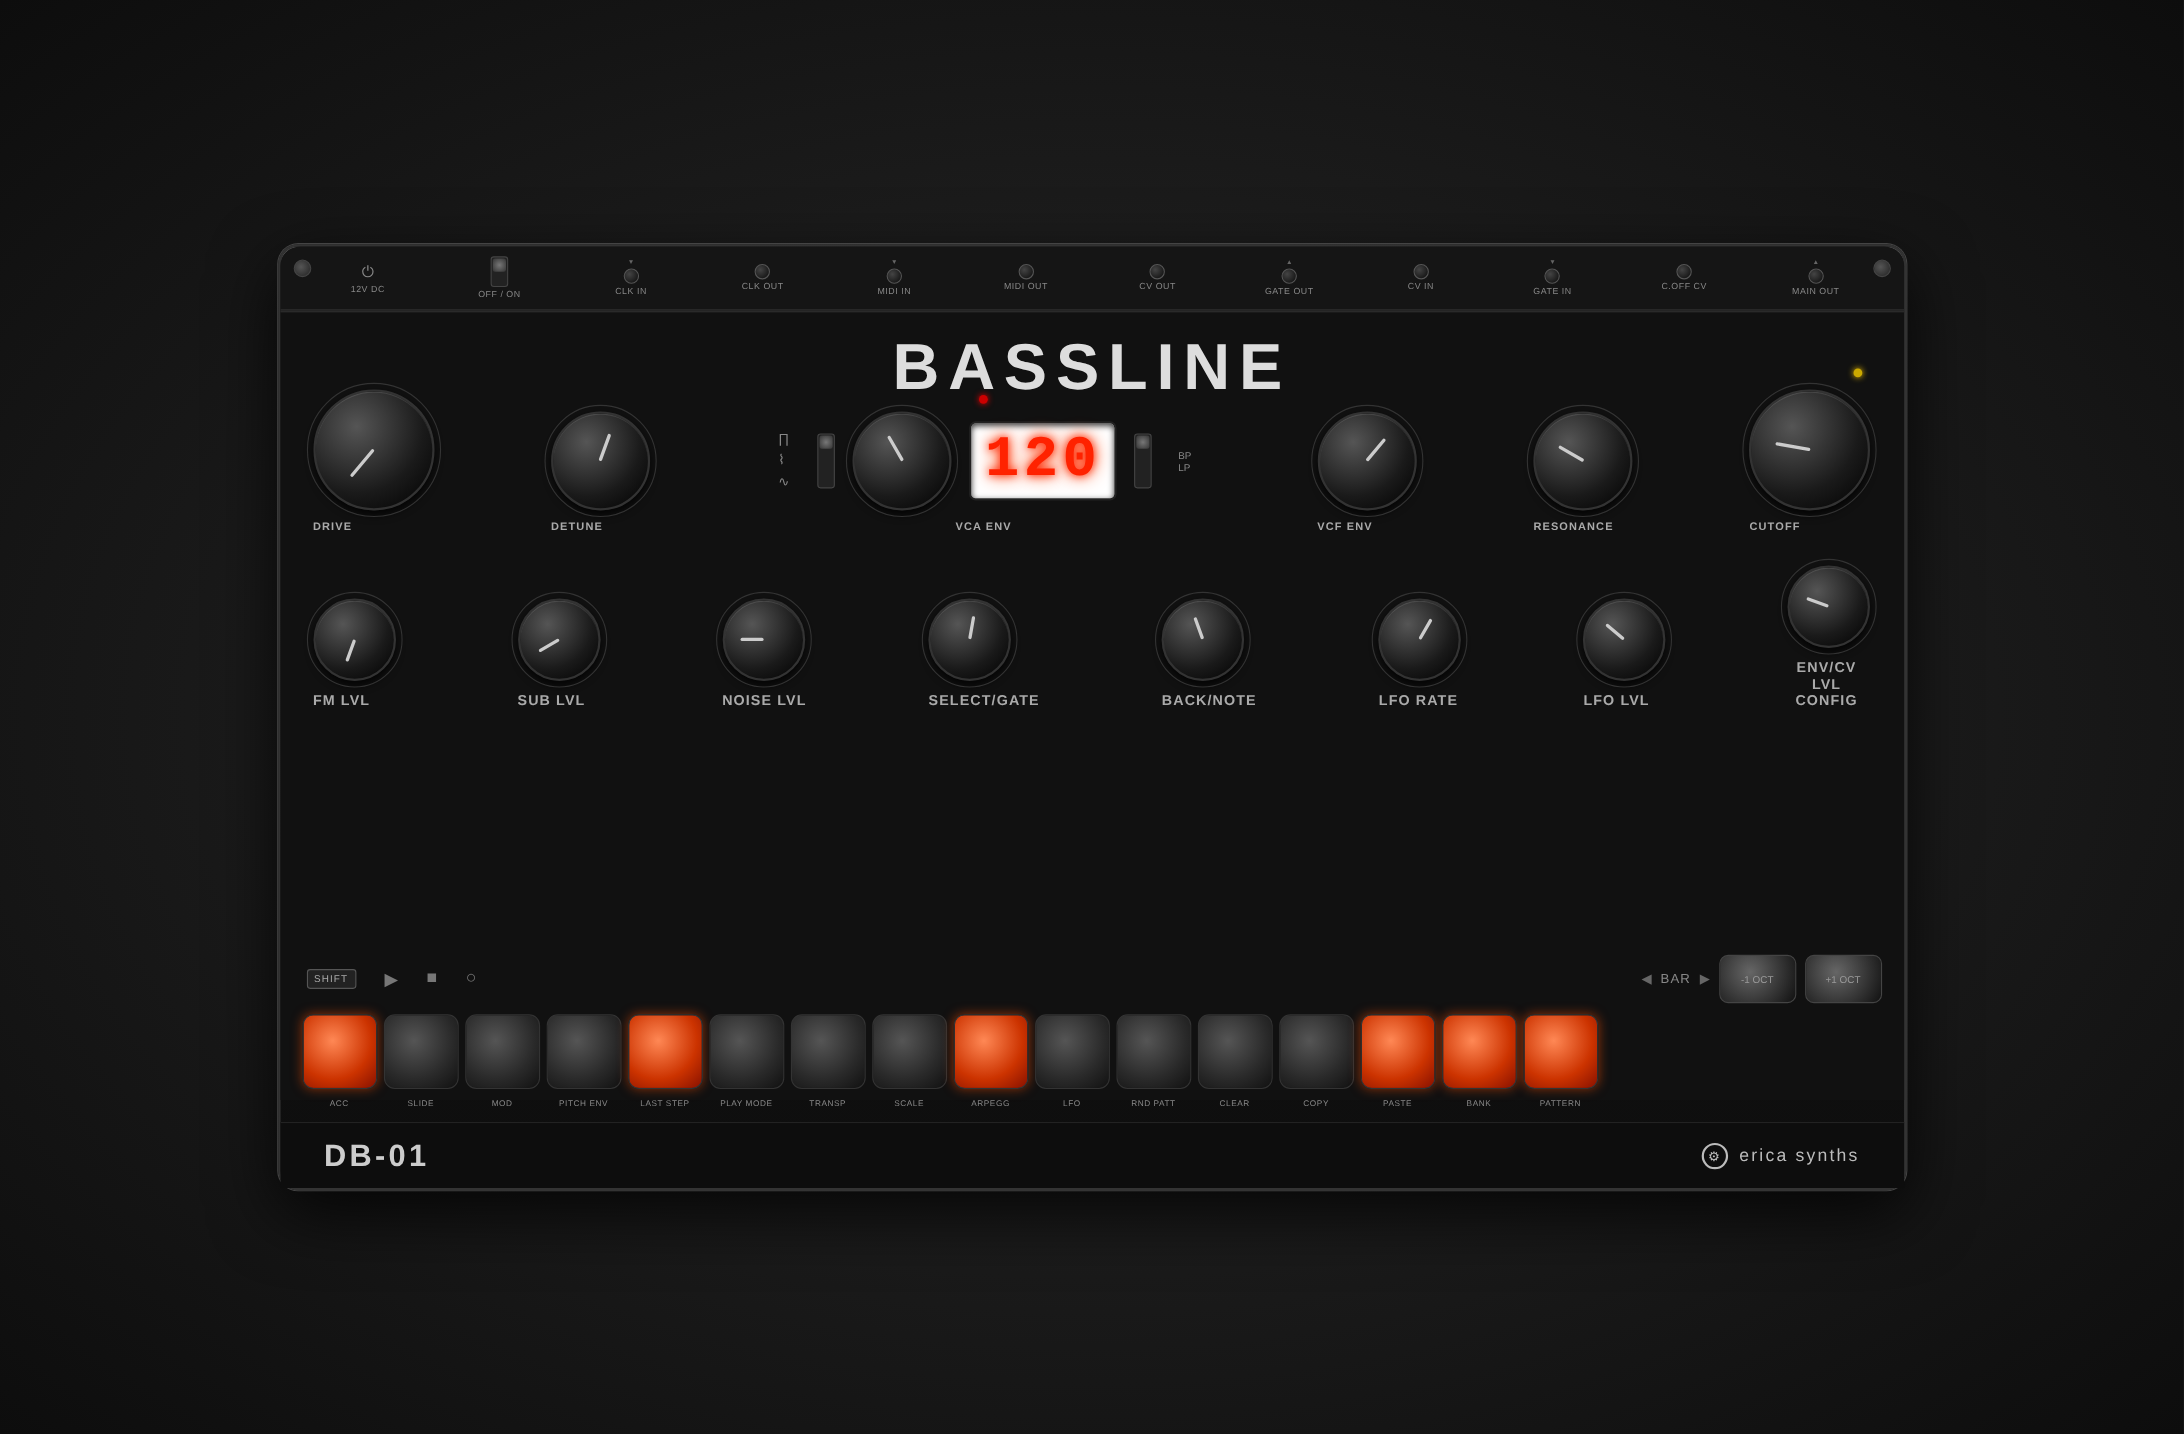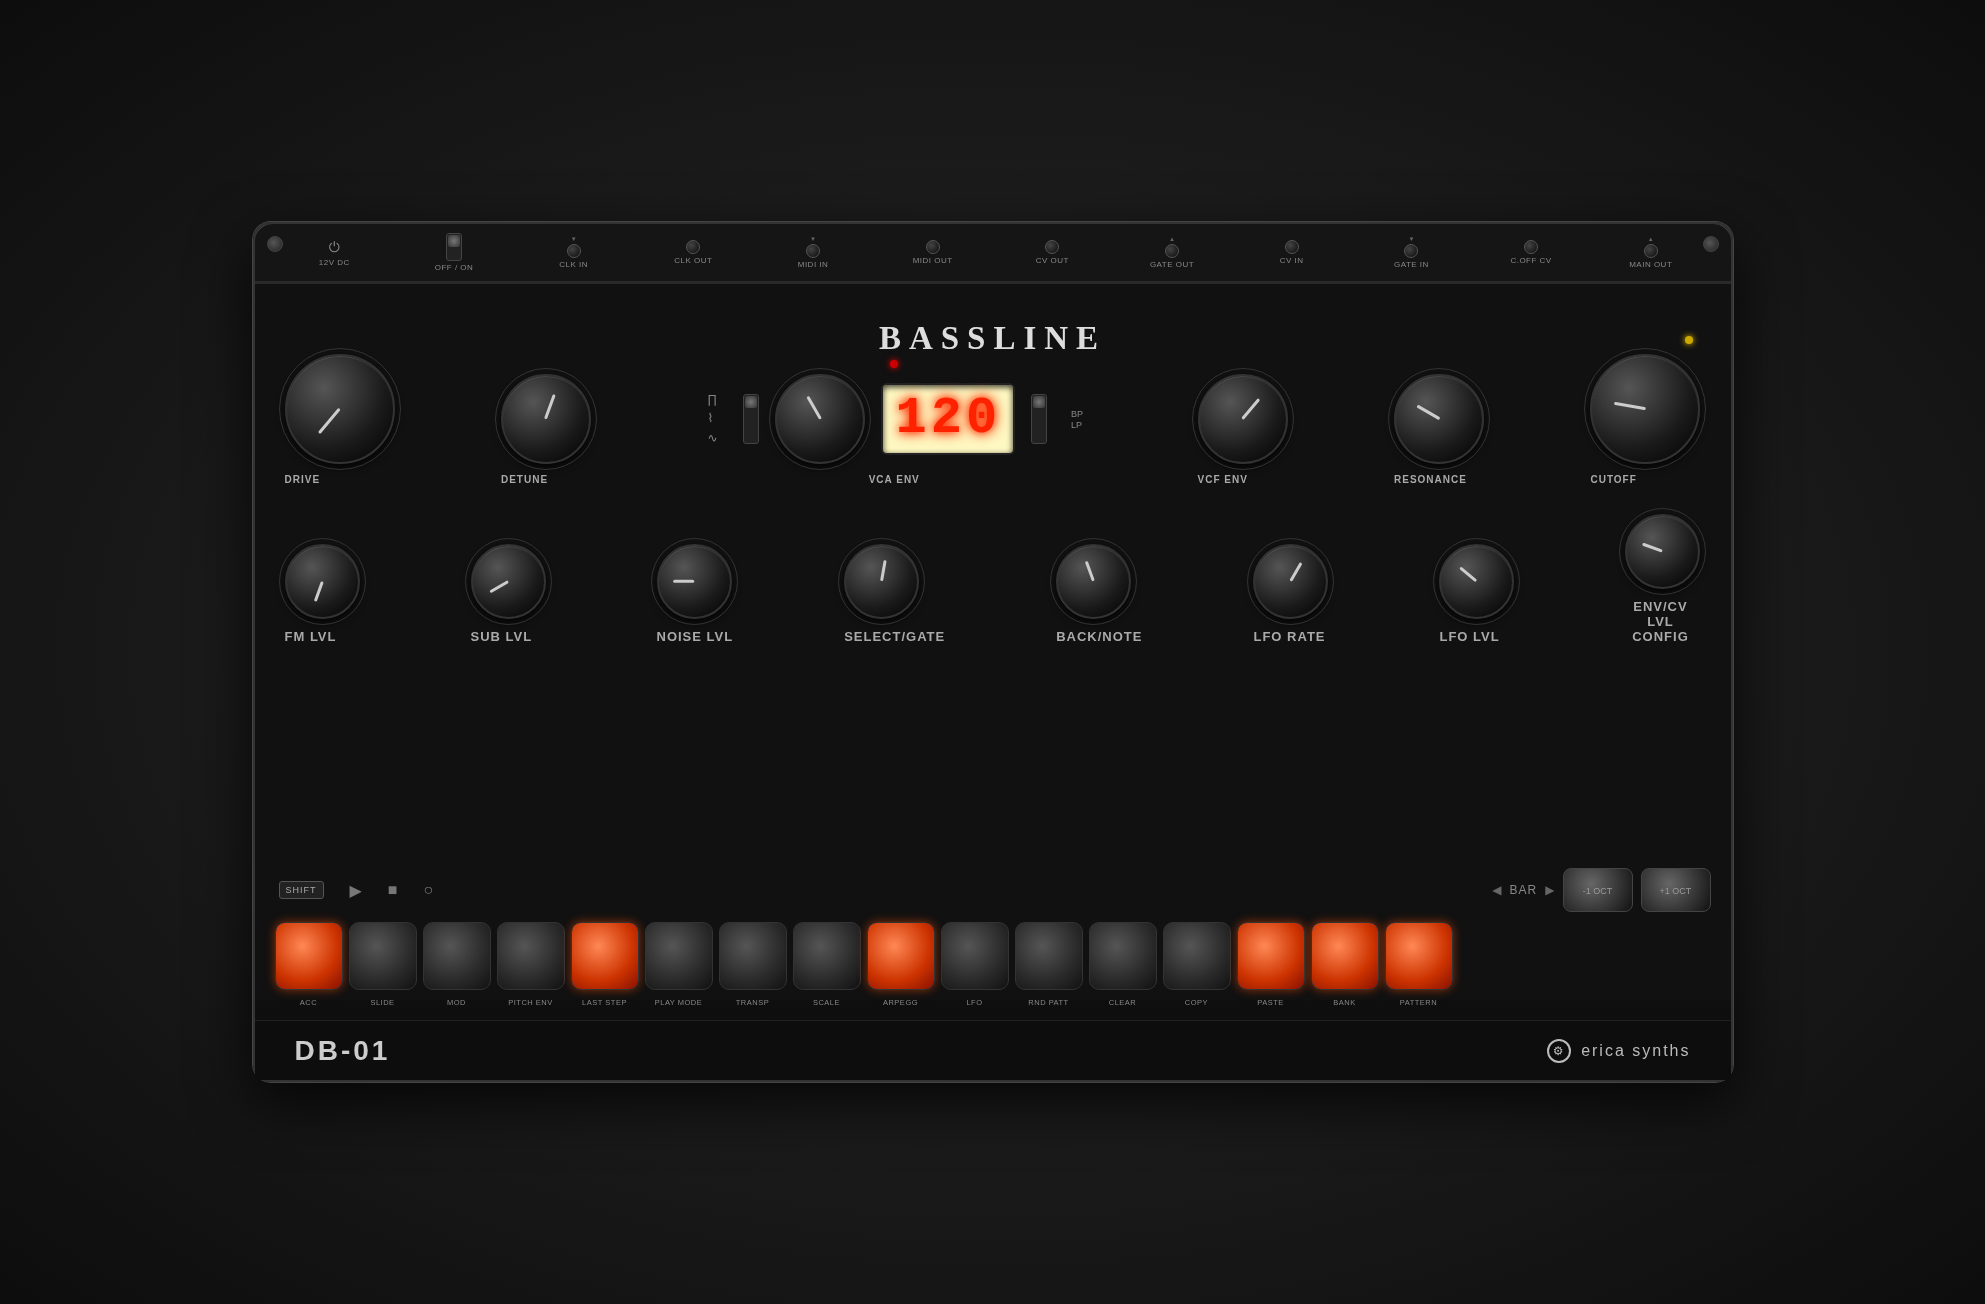--- a/index.html
+++ b/index.html
@@ -44,27 +44,26 @@
       background: #111;
       border-top: 2px solid #2a2a2a;
     }
 
     
     .title-text {
       position: absolute;
       top: 16px;
       left: 50%;
       transform: translateX(-50%);
-      font-size: 33px;
+      font-size: 59px;
       font-weight: 900;
       letter-spacing: 8px;
       color: #ddd;
       text-transform: uppercase;
-      font-family: Liberation Serif, serif;
-      margin-top: 20px;
+      font-family: Liberation Sans, sans-serif;
     }
 
     
     .knobs-row-top {
       position: absolute;
       top: 70px;
       left: 30px;
       right: 30px;
       display: flex;
       align-items: flex-end;
@@ -133,21 +132,21 @@
       font-weight: bold;
       text-transform: uppercase;
       margin-top: 4px;
     }
 
     .knob-label-small {
       font-size: 13px;
     }
 
     .display-container {
-      background: #fef9c3;
+      background: #ffffff;
       border: 2px solid #222;
       border-radius: 6px;
       padding: 8px 12px;
       box-shadow: inset 0 2px 6px rgba(0,0,0,0.8);
     }
 
     .display-digits {
       font-family: 'Courier New', monospace;
       font-size: 52px;
       font-weight: bold;

